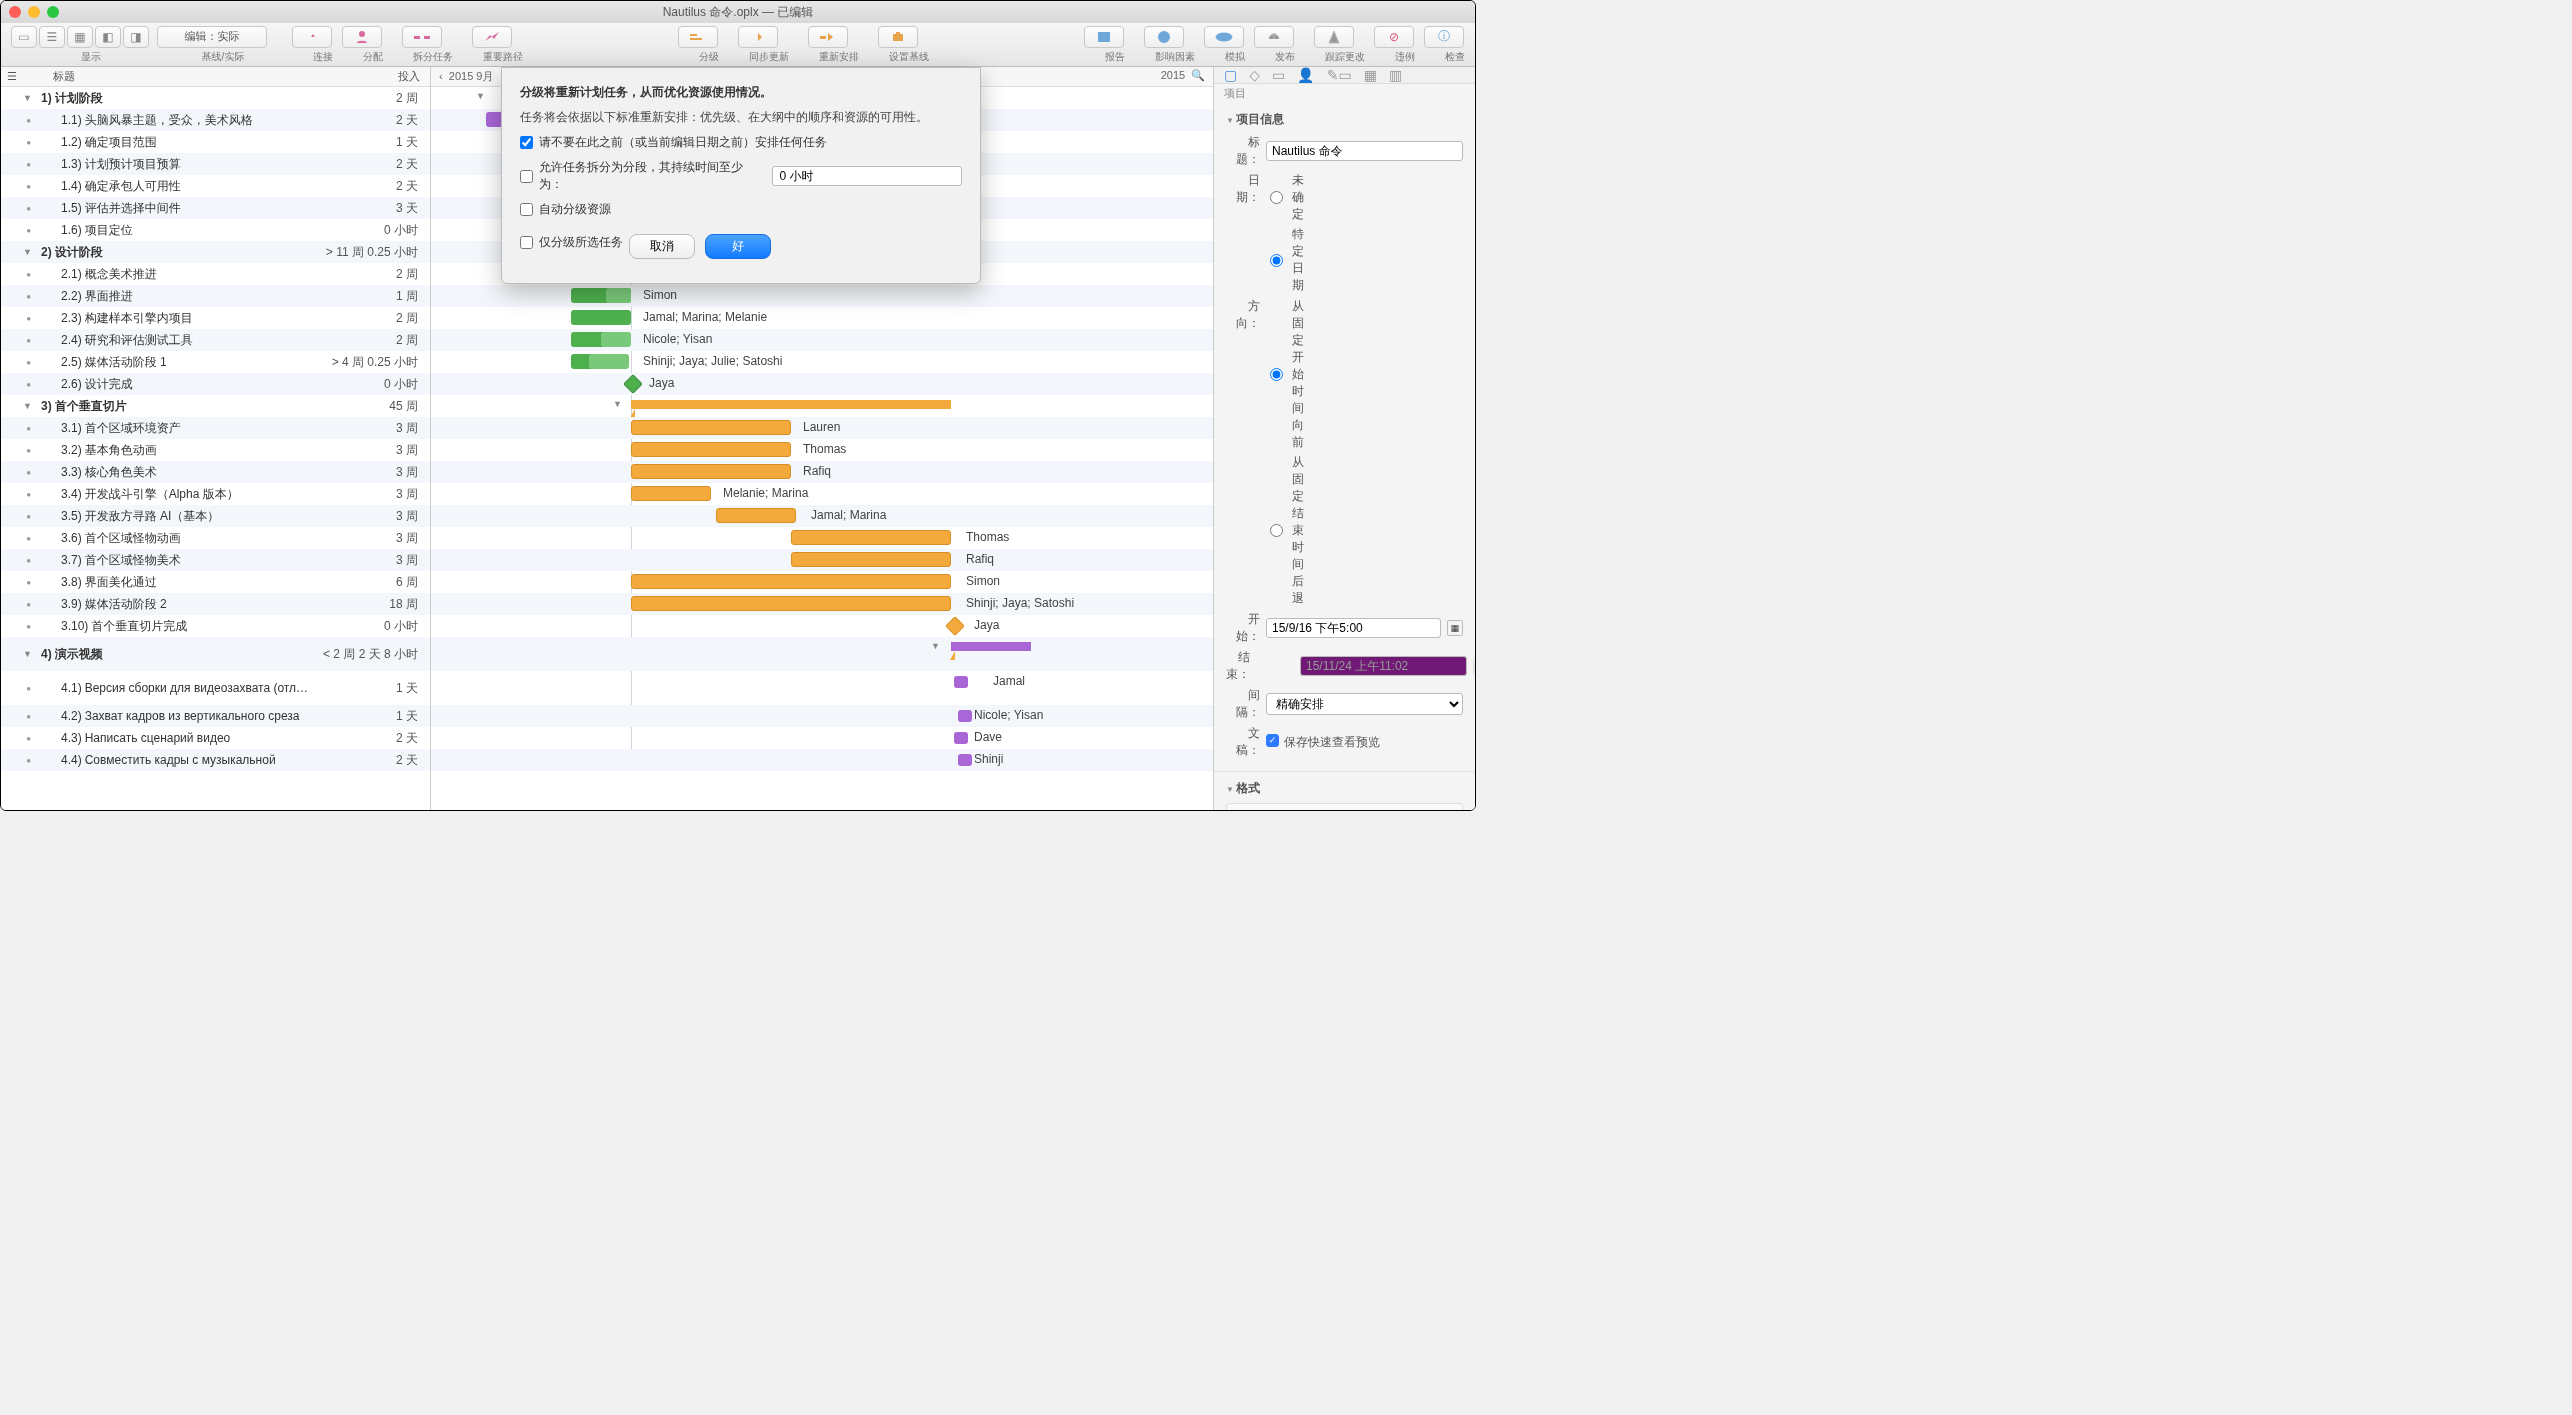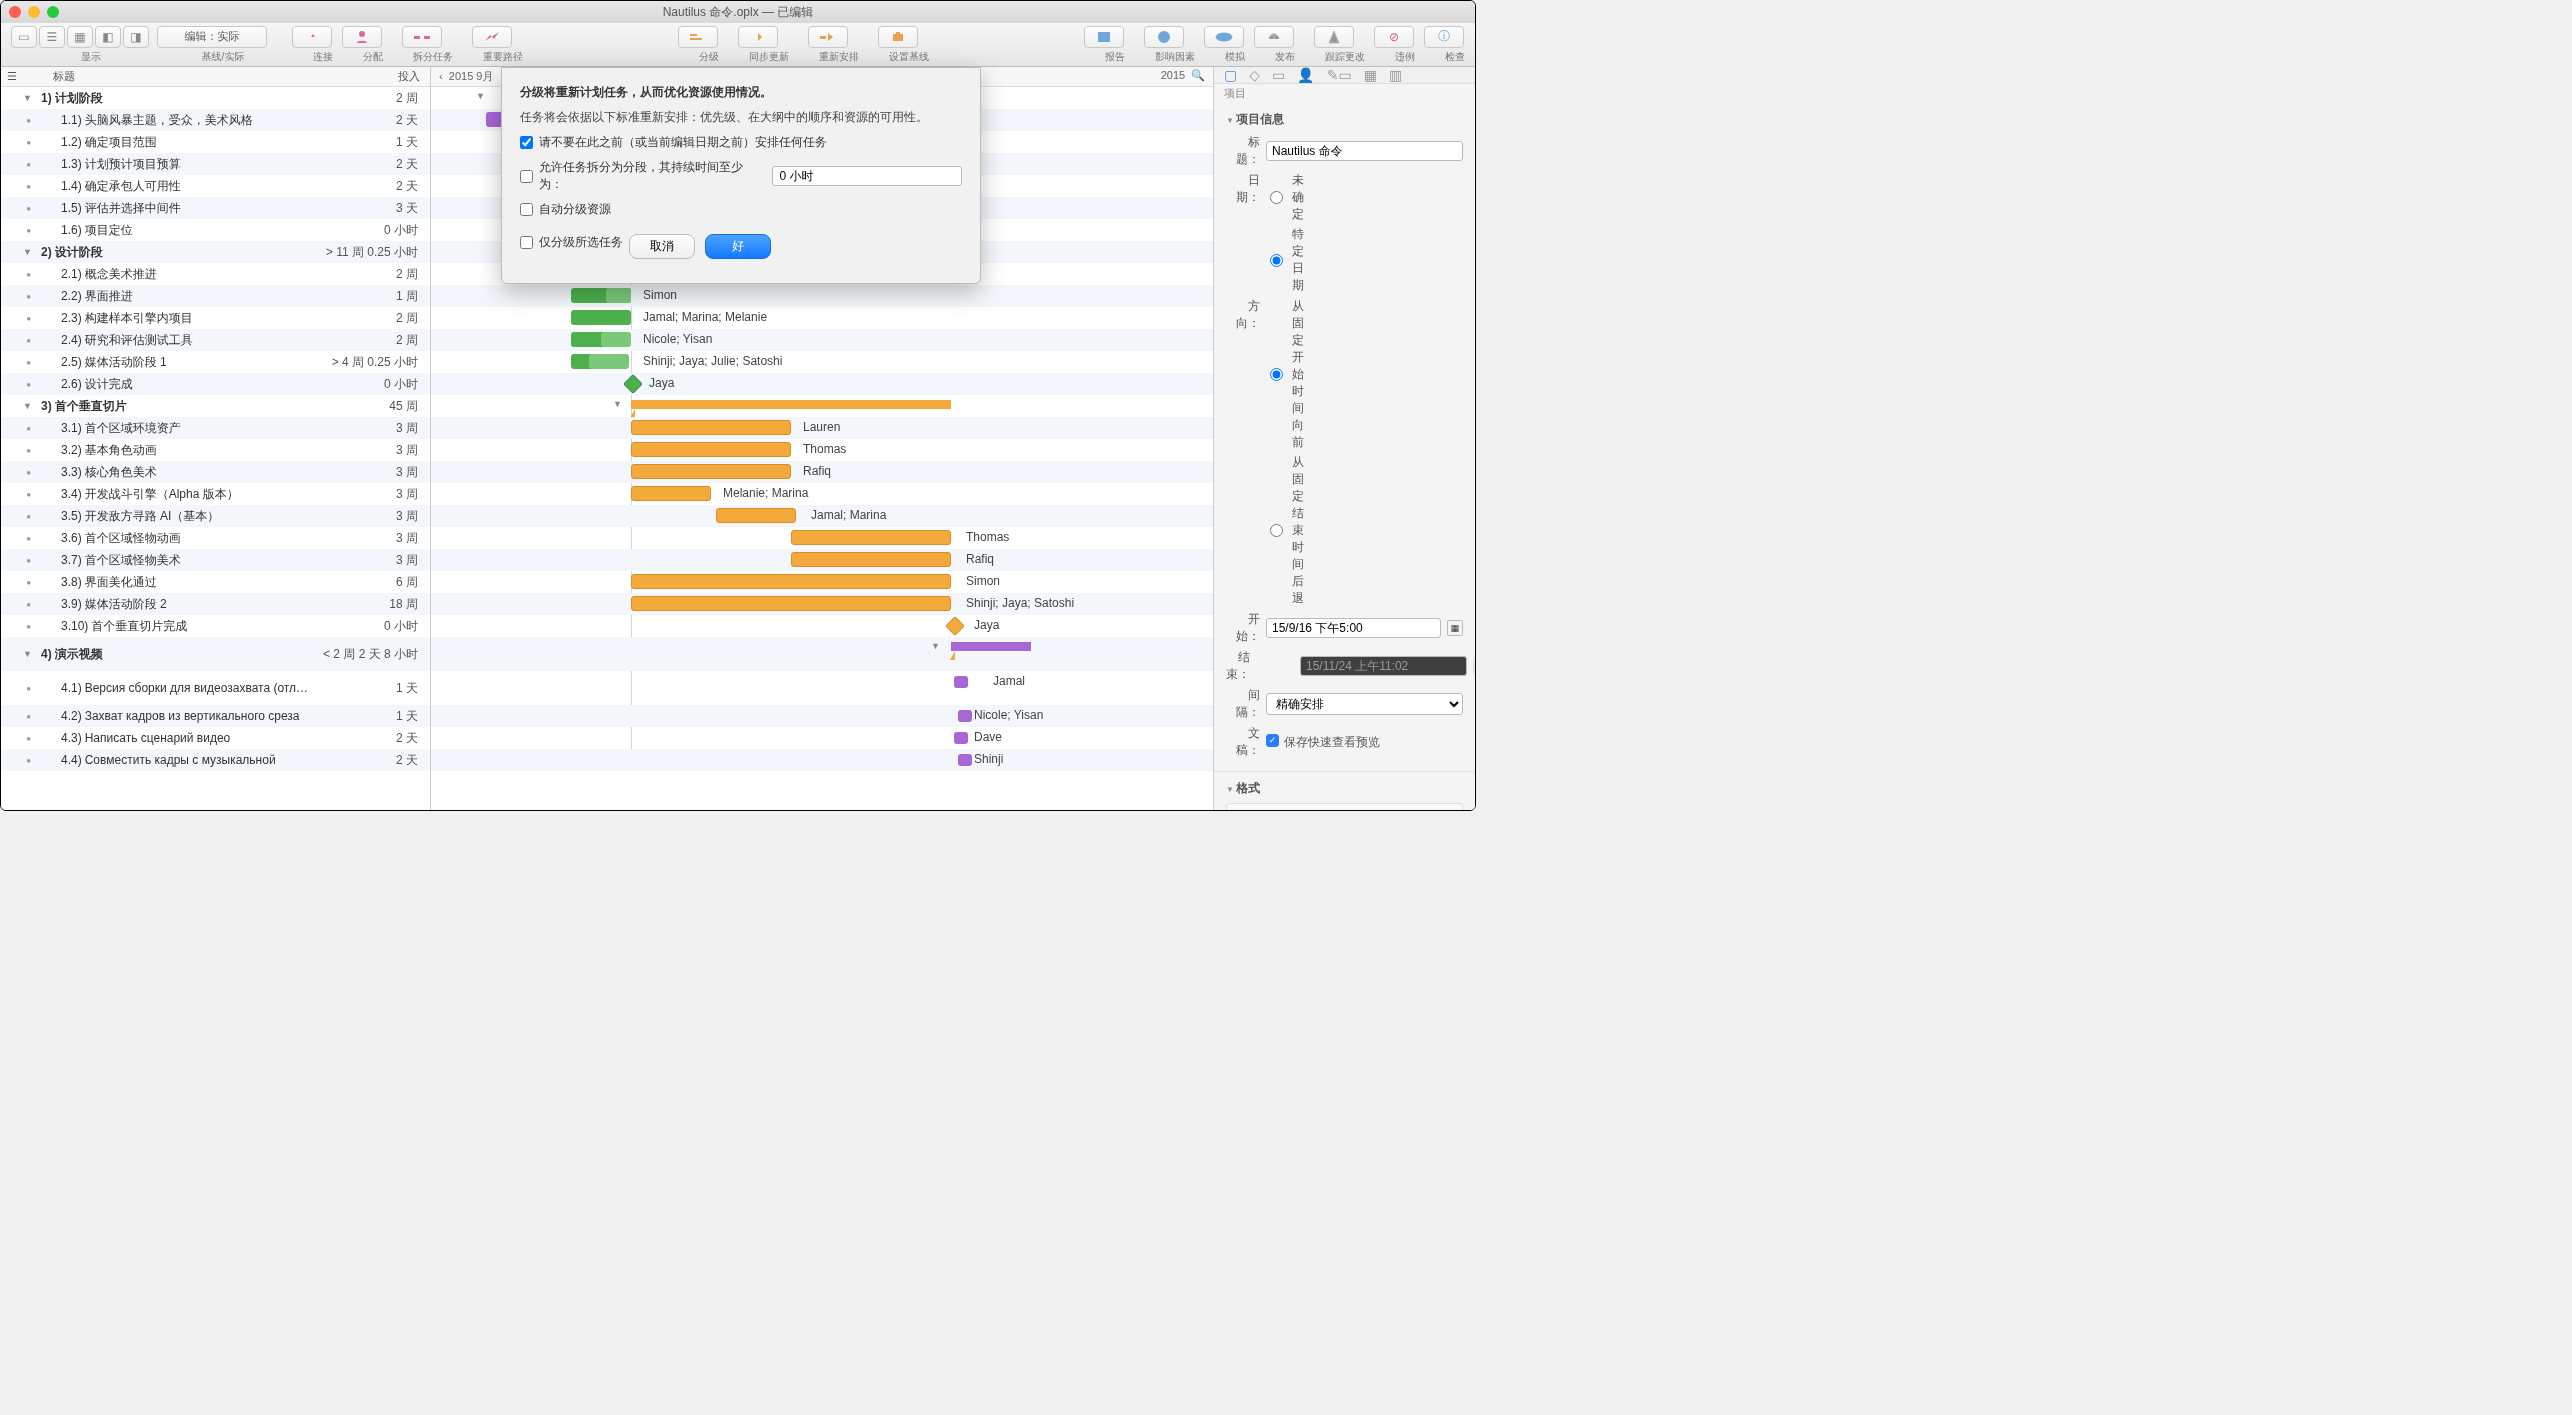--- a/index.html
+++ b/index.html
@@ -656,21 +656,21 @@
               </label>
           </div>
         </div>
         <div class="frow">
           <label>开始：</label>
           <input type="text" value="15/9/16 下午5:00" style="">
           <div class="dateicon">▦</div>
         </div>
         <div class="frow">
           <label>结束：</label>
-          <input type="text" disabled="" style="color: rgb(153, 153, 153); background: #404040; margin-left: 44px;" value="15/11/24 上午11:02">
+          <input type="text" disabled="" style="color: rgb(153, 153, 153); background: #701a75; margin-left: 44px;" value="15/11/24 上午11:02">
           <div class="dateicon" style="opacity:.4">▦</div>
         </div>
         <div class="frow">
           <label>间隔：</label>
           <select><option>精确安排</option></select>
         </div>
         <div class="frow">
           <label>文稿：</label>
           <label style="display:flex;gap:5px;text-align:left;width:auto">
               <span class="ck on">✓</span>

